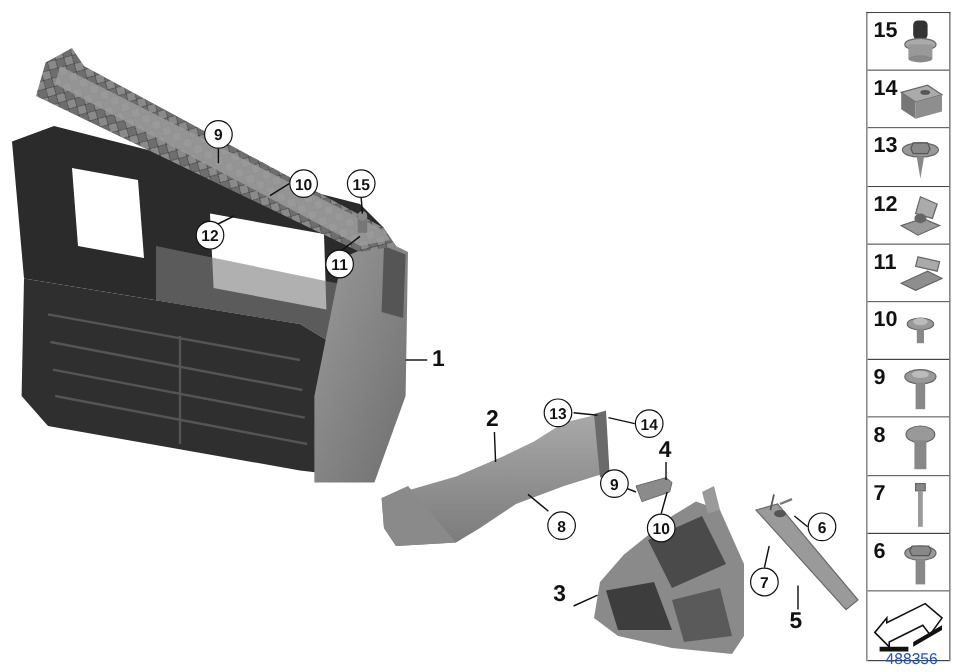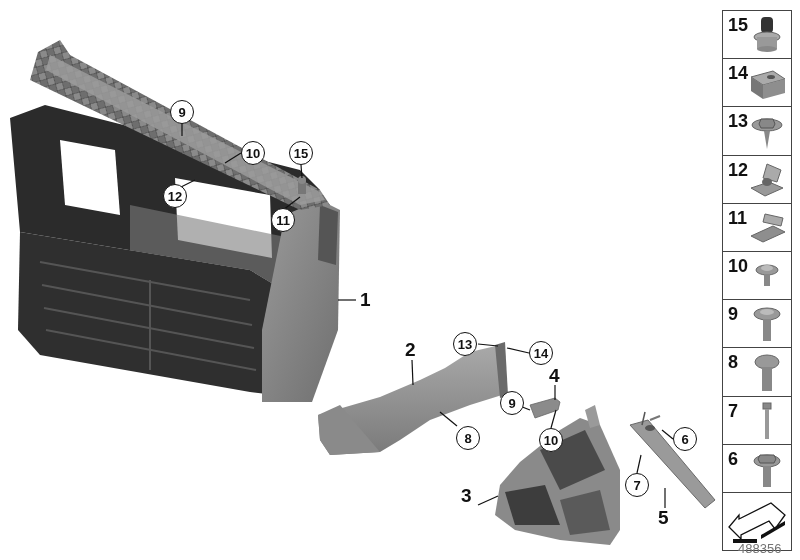--- a/index.html
+++ b/index.html
@@ -6,21 +6,21 @@
   html, body { width: 800px; height: 560px; background: #ffffff; overflow: hidden; }
   body { position: relative; font-family: "Liberation Sans", sans-serif; }
   #canvas { position: absolute; left: 0; top: 0; width: 800px; height: 560px; }
   .callout-label { position: absolute; font-weight: bold; font-size: 19px; color: #111; font-family: "Liberation Sans", sans-serif; line-height: 1; }
   .callout-circle { position: absolute; width: 24px; height: 24px; border: 1.6px solid #111; border-radius: 50%; background: #fff; font-weight: bold; font-size: 13px; color: #111; display: flex; align-items: center; justify-content: center; font-family: "Liberation Sans", sans-serif; }
   #legend { position: absolute; left: 722px; top: 10px; width: 70px; border-left: 1.5px solid #444; border-right: 1.5px solid #444; border-top: 1.5px solid #444; }
   .legend-cell { position: relative; height: 48.2px; border-bottom: 1.5px solid #444; background: #fff; }
   .legend-num { position: absolute; left: 5px; top: 4px; font-weight: bold; font-size: 18px; color: #111; font-family: "Liberation Sans", sans-serif; }
   .legend-icon { position: absolute; right: 4px; top: 4px; width: 40px; height: 40px; }
   .legend-arrow-cell { height: 58px; }
-  #diagram-id { position: absolute; left: 738px; top: 541px; font-size: 13px; color: #737373; font-family: "Liberation Sans", sans-serif; }
+  #diagram-id { position: absolute; left: 738px; top: 541px; font-size: 13px; color: #1d4ed8; font-family: "Liberation Sans", sans-serif; }
 </style>
 </head>
 <body>
 
 <svg id="canvas" viewBox="0 0 800 560" xmlns="http://www.w3.org/2000/svg">
   <defs>
     <pattern id="lattice" width="10" height="10" patternUnits="userSpaceOnUse" patternTransform="rotate(30)">
       <rect width="10" height="10" fill="#6e6e6e"></rect>
       <path d="M0 5 L5 0 L10 5 L5 10 Z" fill="#8a8a8a" stroke="#4d4d4d" stroke-width="0.8"></path>
     </pattern>

